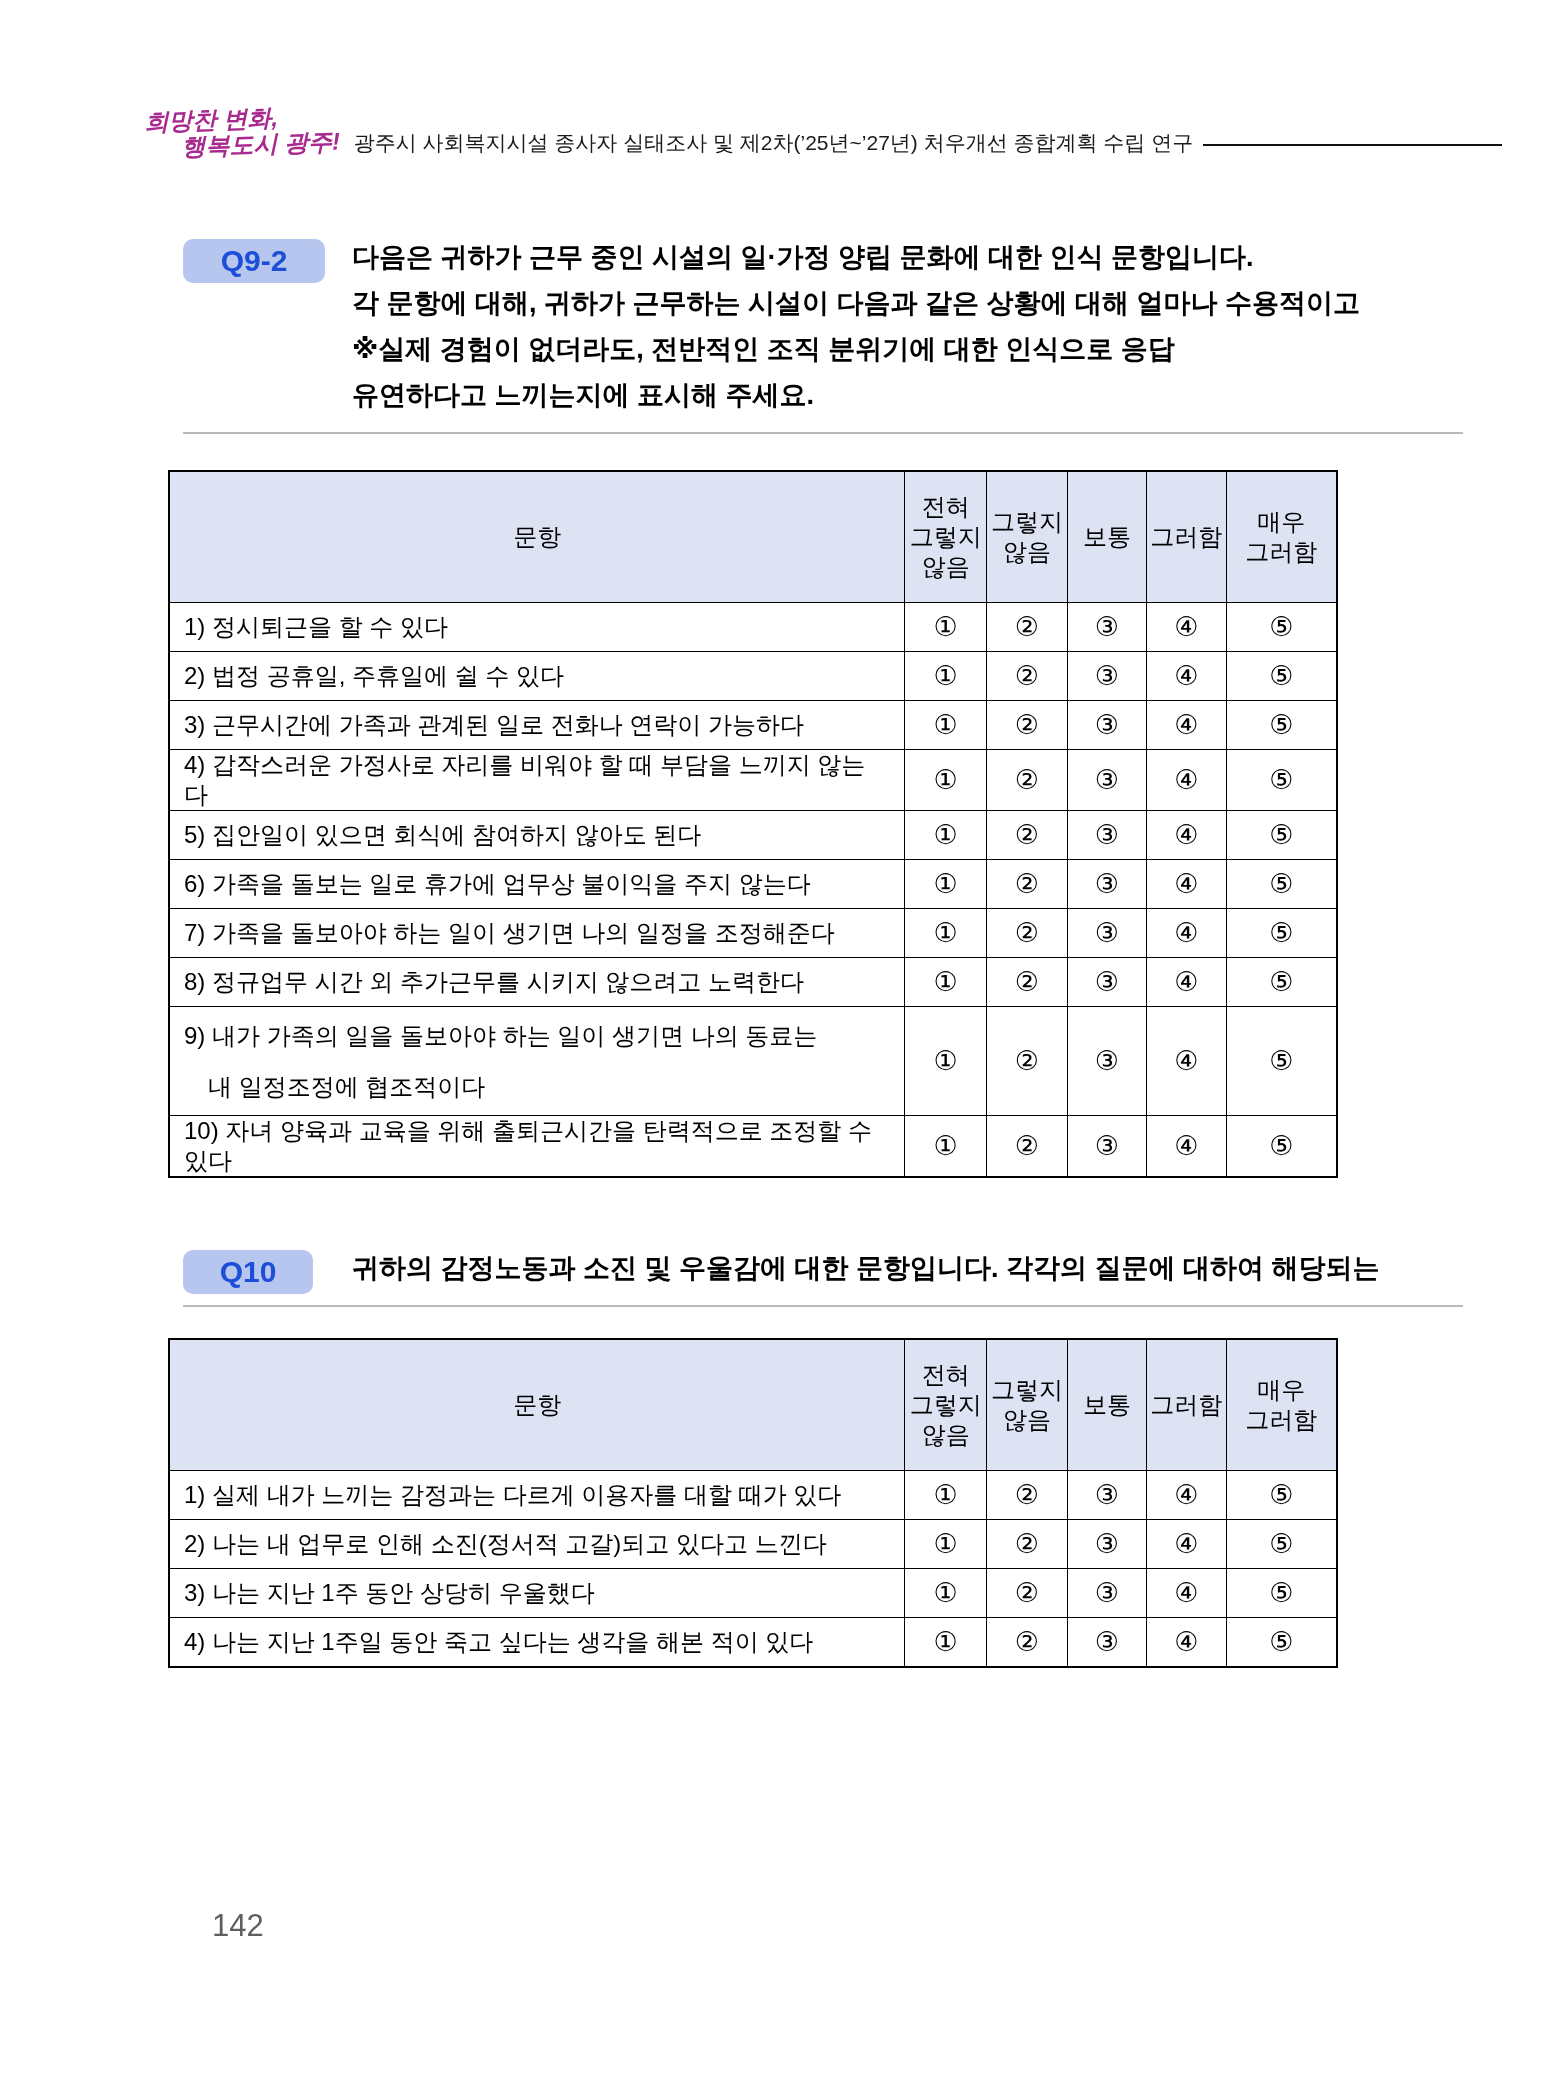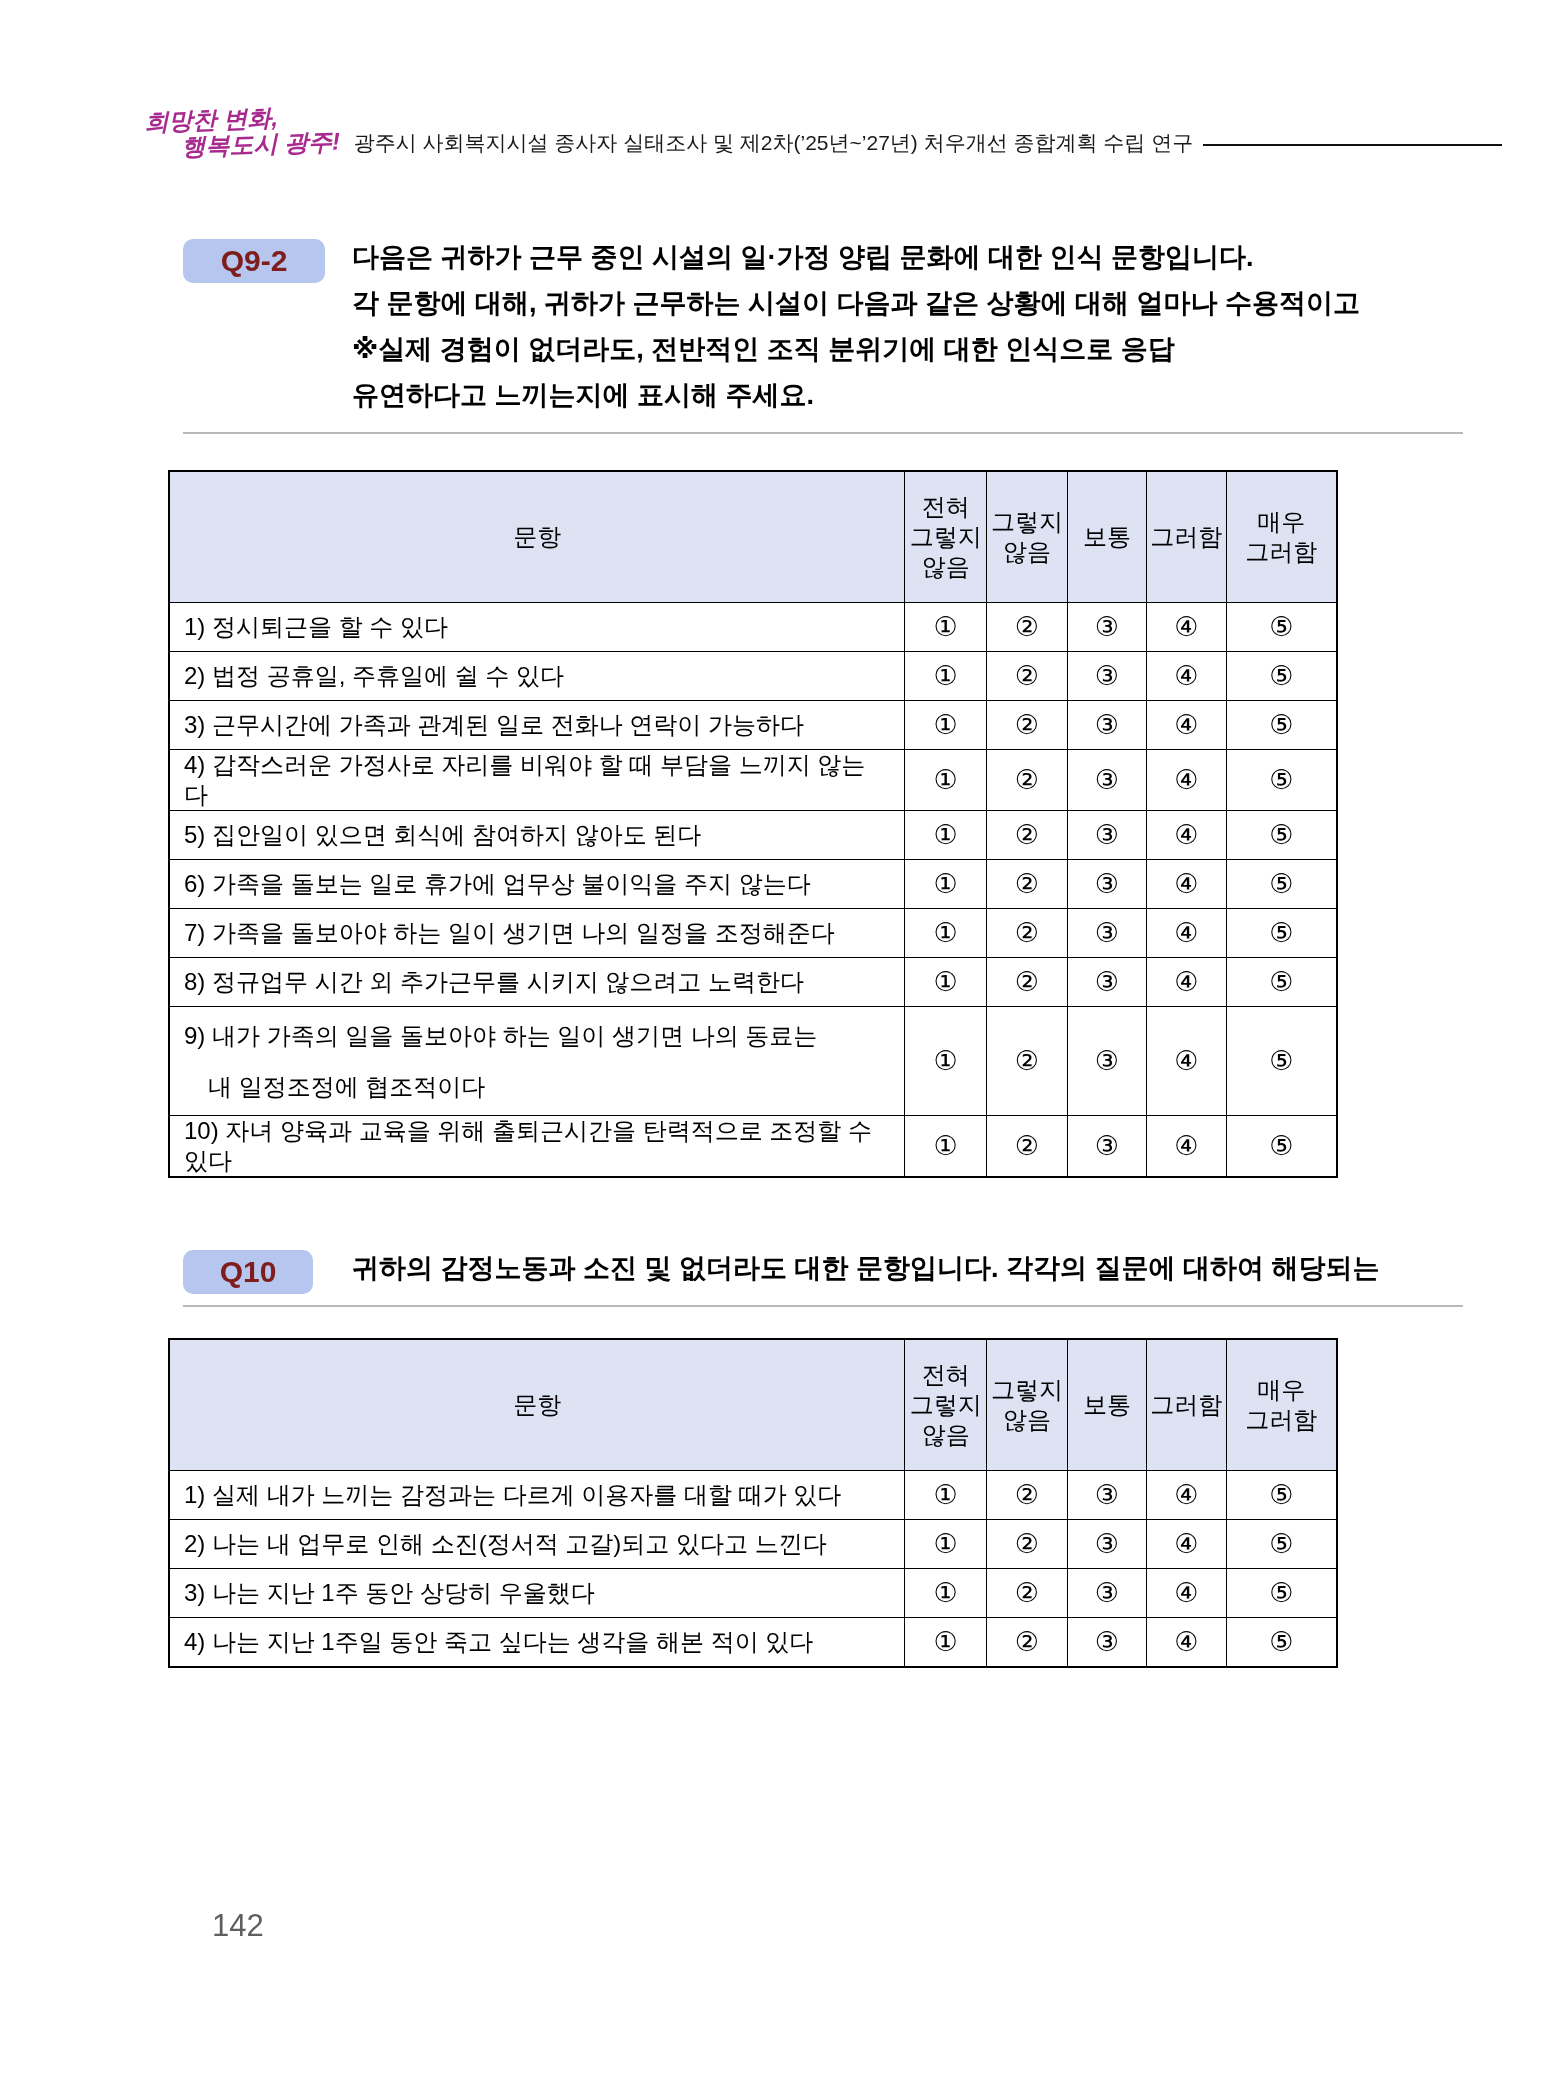--- a/index.html
+++ b/index.html
@@ -39,21 +39,21 @@
   
   .qblock{
     position:absolute;left:183px;width:1280px;
     border-bottom:2px solid #b9b9b9;
     padding-bottom:14px;
   }
   .qbadge{
     position:absolute;left:0;top:5px;
     width:142px;height:44px;border-radius:10px;
     background:var(--badge-bg,#b7c6ef);
-    color:#7f1d1d;font-weight:bold;font-size:30px;
+    color:#1d4ed8;font-weight:bold;font-size:30px;
     display:flex;align-items:center;justify-content:center;
   }
   .qbadge.small{width:130px;}
   .qtext{
     margin-left:169px;
     font-size:27px;font-weight:bold;color:#000;
     line-height:46px;
   }
 
   
@@ -247,21 +247,21 @@
           <td class="mark-cell">③</td>
           <td class="mark-cell">④</td>
           <td class="mark-cell">⑤</td>
         </tr>
       </tbody>
     </table>
 
   <section class="qblock" id="q10-block">
     <div class="qbadge small">Q10</div>
     <div class="qtext">
-      <div>귀하의 감정노동과 소진 및 없더라도 대한 문항입니다. 각각의 질문에 대하여 해당되는</div>
+      <div>귀하의 감정노동과 소진 및 우울감에 대한 문항입니다. 각각의 질문에 대하여 해당되는</div>
     </div>
   </section>
 
   <table class="survey" id="q10-table">
       <colgroup>
         <col style="width: 63%;">
         <col style="width: 7%;">
         <col style="width: 6.9%;">
         <col style="width: 6.8%;">
         <col style="width: 6.8%;">

